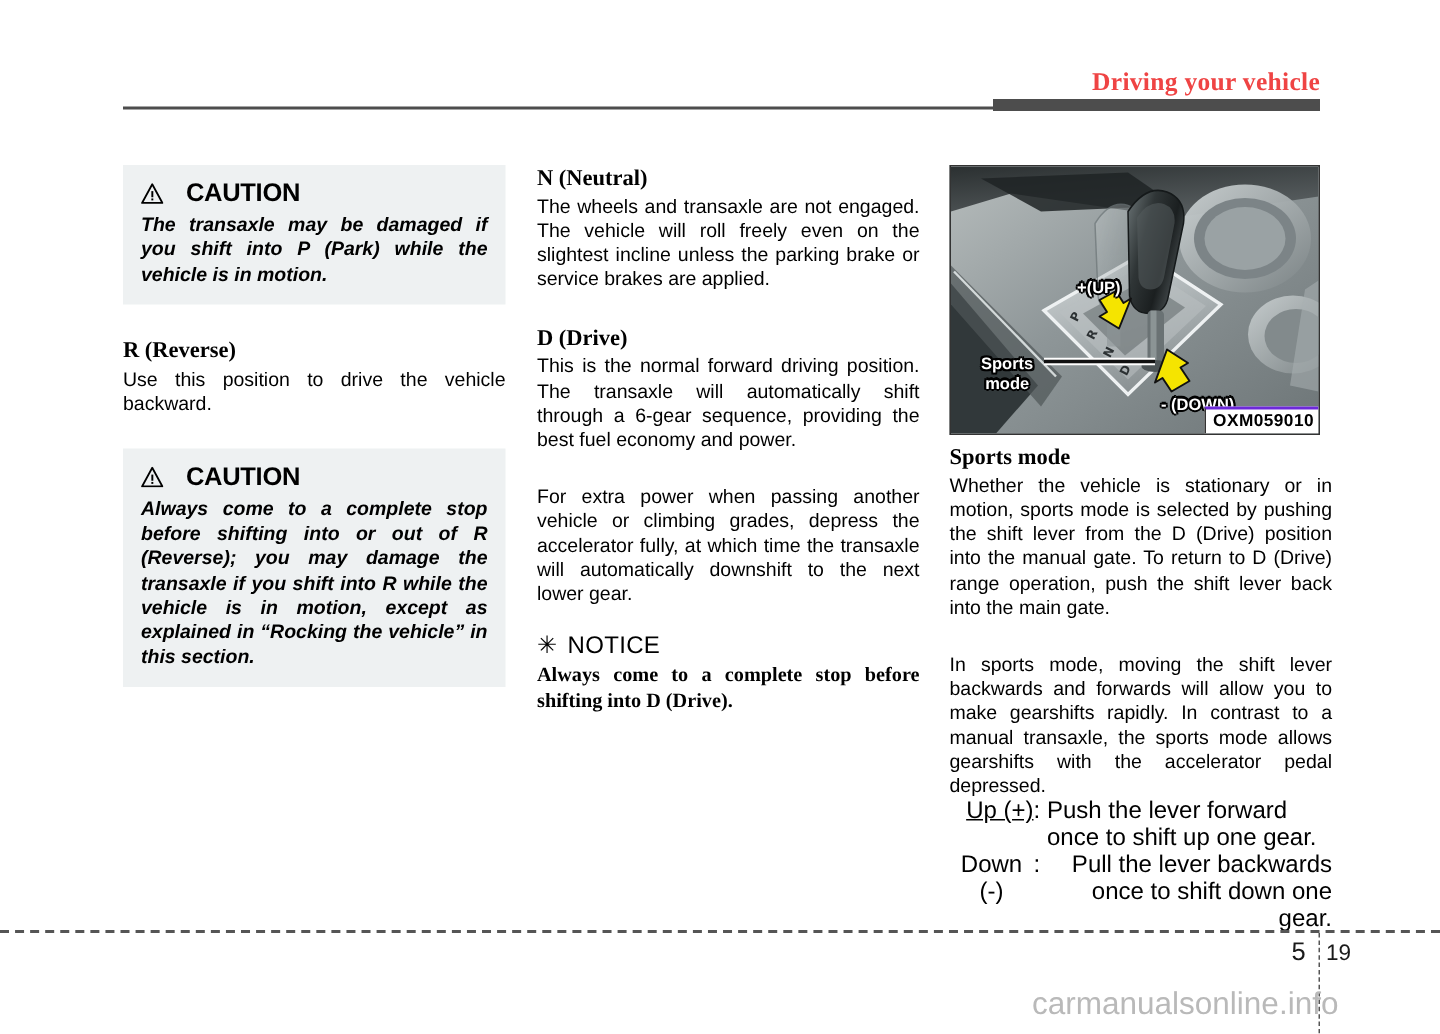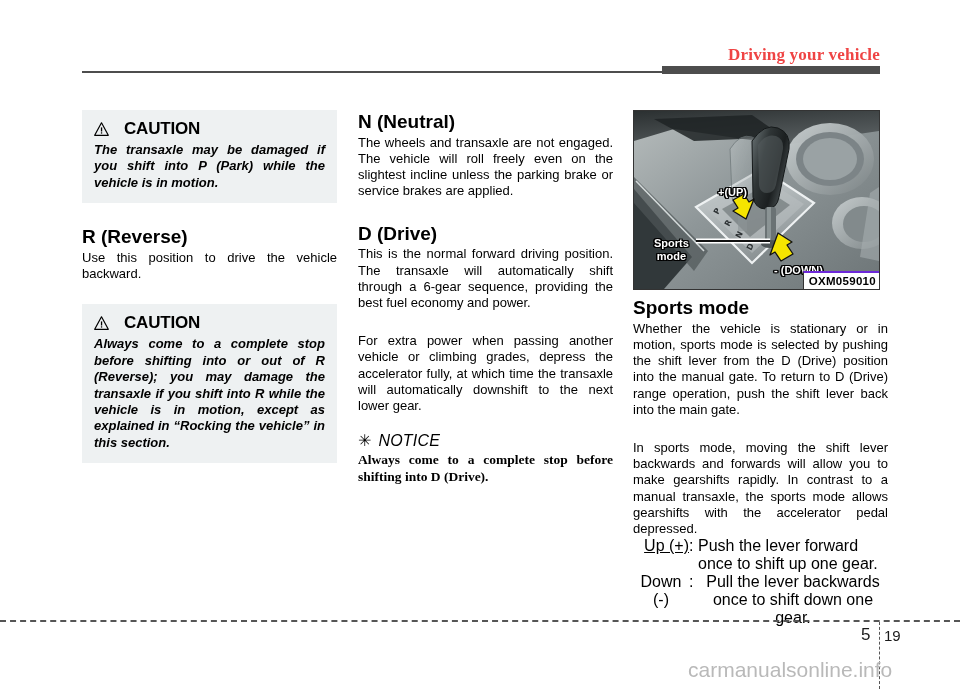--- a/index.html
+++ b/index.html
@@ -56,22 +56,22 @@
     position: absolute;
     top: 110px;
     width: 255px;
   }
   .col-left  { left: 82px; }
   .col-mid   { left: 358px; }
   .col-right { left: 633px; }
 
   
   .subhead {
-    font-family: Liberation Sans, sans-serif;
-    font-size: 19px;
+    font-family: Liberation Serif, serif;
+    font-size: 15px;
     font-weight: bold;
     margin: 0 0 1px 0;
     line-height: 1.25;
   }
   p.body {
     font-family: "Liberation Sans", sans-serif;
     font-size: 13px;
     line-height: 16.2px;
     margin: 0;
     text-align: justify;
@@ -130,21 +130,20 @@
   .notice-star {
     font-size: 16px;
     line-height: 1;
     font-family: "DejaVu Sans", sans-serif;
   }
   .notice-title {
     font-family: "Liberation Sans", sans-serif;
     font-size: 16px;
     font-weight: normal;
     letter-spacing: 0.2px;
-    font-style: italic;
   }
   .notice-body {
     font-family: "Liberation Serif", serif;
     font-size: 13.5px;
     font-weight: bold;
     line-height: 16.5px;
     margin: 0;
     text-align: justify;
     text-justify: inter-word;
     text-align-last: left;
@@ -421,21 +420,21 @@
 
   <div>
     <div style="display:flex; align-items:flex-start;">
       <span class="body" style="width:56px; flex:0 0 56px; text-align:right;text-decoration:underline;">Up (+)</span>
       <span class="body" style="width:9px; flex:0 0 9px;">:</span>
       <span class="body" style="flex:1 1 auto; text-align:left;">Push the lever forward once to shift up one gear.</span>
     </div>
     <div style="display:flex; align-items:flex-start;">
       <span class="body" style="width:56px; flex:0 0 56px; text-align:center;">Down (-)</span>
       <span class="body" style="width:9px; flex:0 0 9px;">:</span>
-      <span class="body" style="flex:1 1 auto; text-align:center;">Pull the lever backwards once to shift down one gear.</span>
+      <span class="body" style="flex:1 1 auto; text-align:right;">Pull the lever backwards once to shift down one gear.</span>
     </div>
   </div>
 
 </div>
 
 <div class="footer-dash"></div>
 <div class="footer-vert"></div>
 <div class="page-num page-num-chapter">5</div>
 <div class="page-num page-num-page">19</div>
 <div class="watermark">carmanualsonline.info</div>

